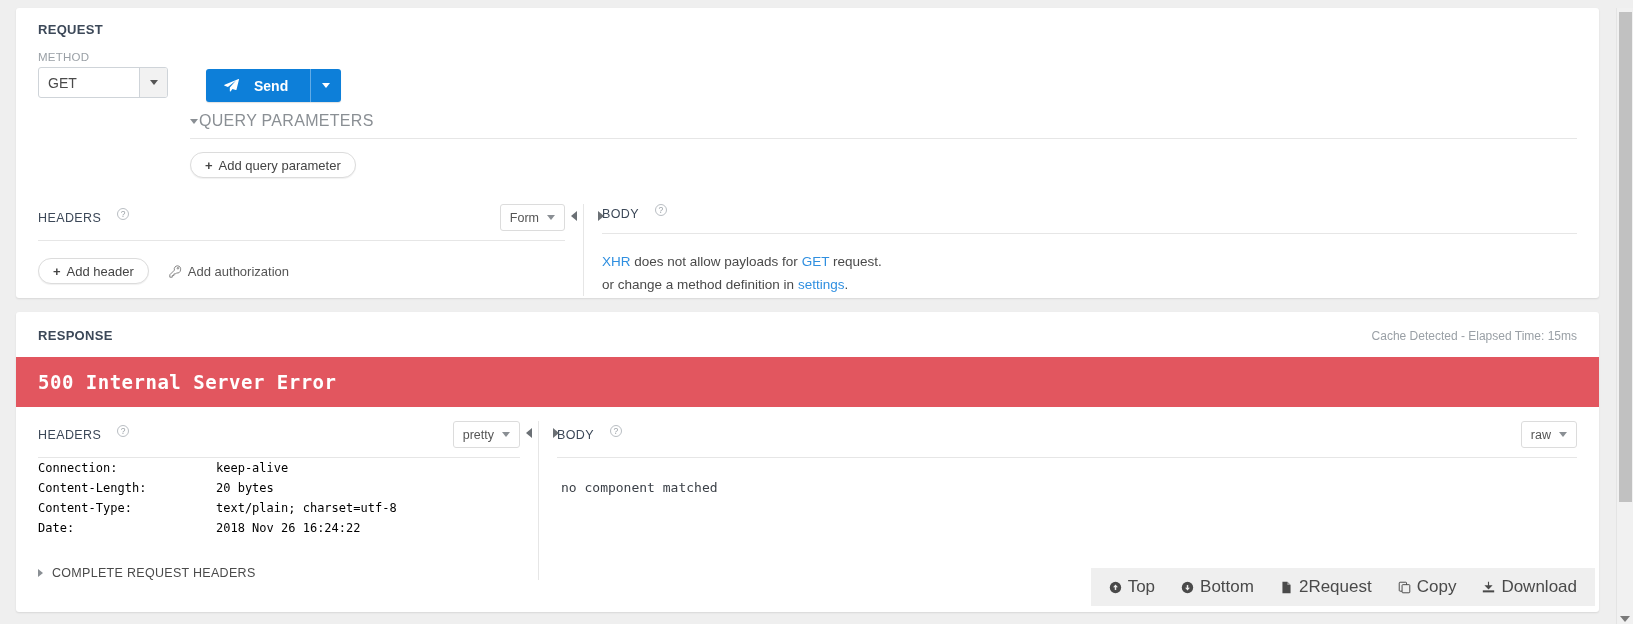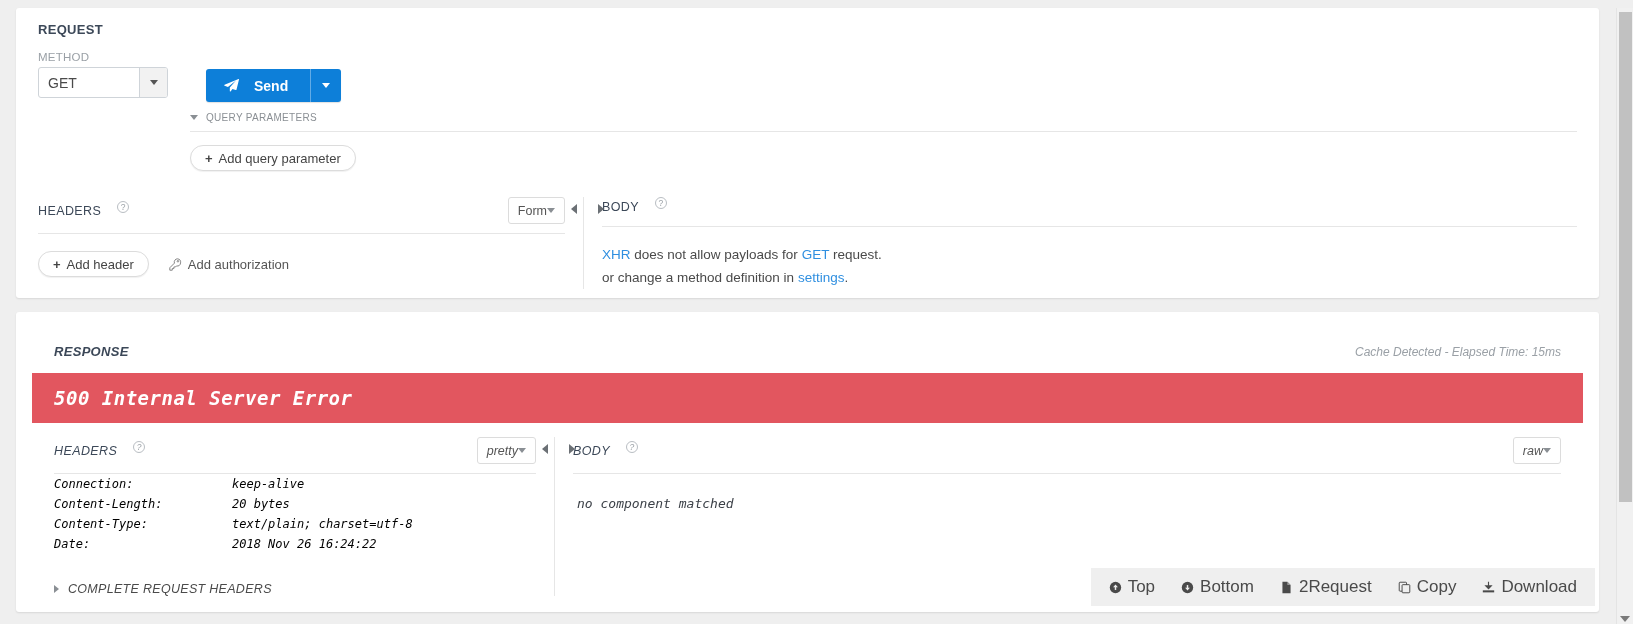--- a/index.html
+++ b/index.html
@@ -18,21 +18,21 @@
   }
 
   
   .panel {
     background: #ffffff;
     border-radius: 3px;
     box-shadow: 0 1px 2px rgba(0,0,0,.10);
     position: relative;
   }
   .panel-request { margin: 8px 16px 0 8px; height: 290px; padding: 14px 22px 0 22px; }
-  .panel-response { margin: 14px 16px 0 8px; height: 300px; padding: 16px; overflow: hidden; font-style: italic; }
+  .panel-response { margin: 14px 16px 0 8px; height: 300px; padding: 0; overflow: hidden; }
 
   .section-title {
     font-size: 13px; font-weight: bold; color: #3c4858;
     letter-spacing: .3px; margin: 0 0 14px 0;
   }
 
   
   .req-row { display: flex; align-items: flex-start; }
   .field-label {
     font-size: 11.5px; color: #9aa0a6; letter-spacing: .25px;
@@ -90,22 +90,22 @@
   .caret-dn-white {
     width: 0; height: 0;
     border-left: 4.5px solid transparent;
     border-right: 4.5px solid transparent;
     border-top: 5px solid #fff;
   }
 
   
   .qp-wrap { margin-left: 152px; margin-top: 10px; }
   .qp-head {
-    display: flex; align-items: center; gap: 8px;
-    font-size: 10px; color: #8a8f94; letter-spacing: .3px;
+    display: flex; align-items: center; gap: 1px;
+    font-size: 16px; color: #8a8f94; letter-spacing: .3px;
     padding-bottom: 8px;
   }
   .caret-dn-sm {
     width: 0; height: 0;
     border-left: 4px solid transparent; border-right: 4px solid transparent;
     border-top: 5px solid #8a8f94;
   }
   .caret-rt-sm {
     width: 0; height: 0;
     border-top: 4px solid transparent; border-bottom: 4px solid transparent;
@@ -140,21 +140,21 @@
     font-size: 12.5px; color: #3c4858; letter-spacing: .4px;
     display: flex; align-items: center; gap: 16px;
   }
   .qmark {
     display: inline-block; width: 12px; height: 12px;
     border: 1px solid #b9bec3; border-radius: 50%;
     font-size: 8.5px; line-height: 11px; text-align: center;
     color: #9aa0a6; position: relative; top: -4px;
   }
   .mini-select {
-    display: inline-flex; align-items: center; gap: 0;
+    display: inline-flex; align-items: center; gap: 8px;
     height: 27px; padding: 0 9px;
     border: 1px solid #dcdcdc; border-radius: 3px; background: #fff;
     font-size: 12.5px; color: #555;
   }
   .collapse-arrows {
     position: absolute; top: 7px; left: -12px;
     display: flex; gap: 21px; align-items: center;
   }
   .arr-l { width: 0; height: 0; border-top: 5px solid transparent; border-bottom: 5px solid transparent; border-right: 6px solid #6b7075; }
   .arr-r { width: 0; height: 0; border-top: 5px solid transparent; border-bottom: 5px solid transparent; border-left: 6px solid #6b7075; }

